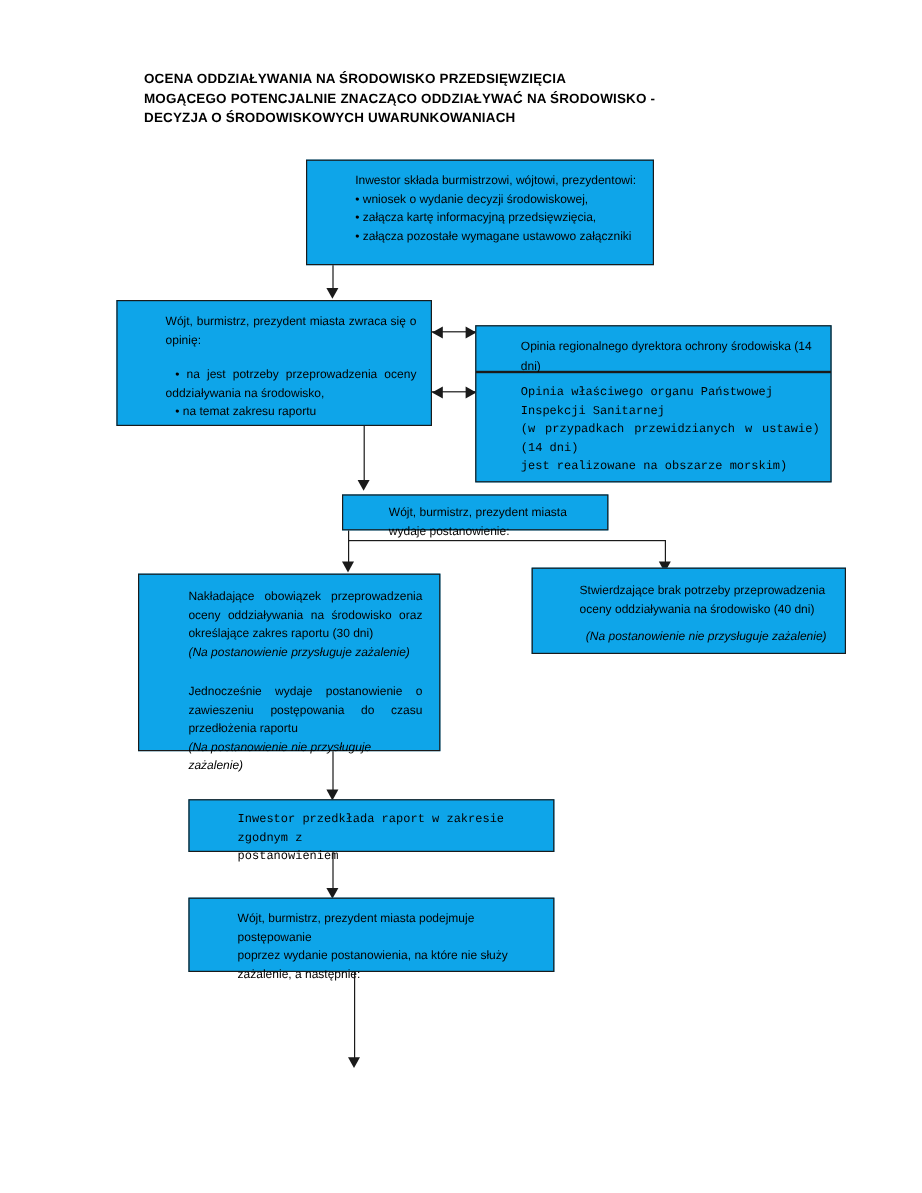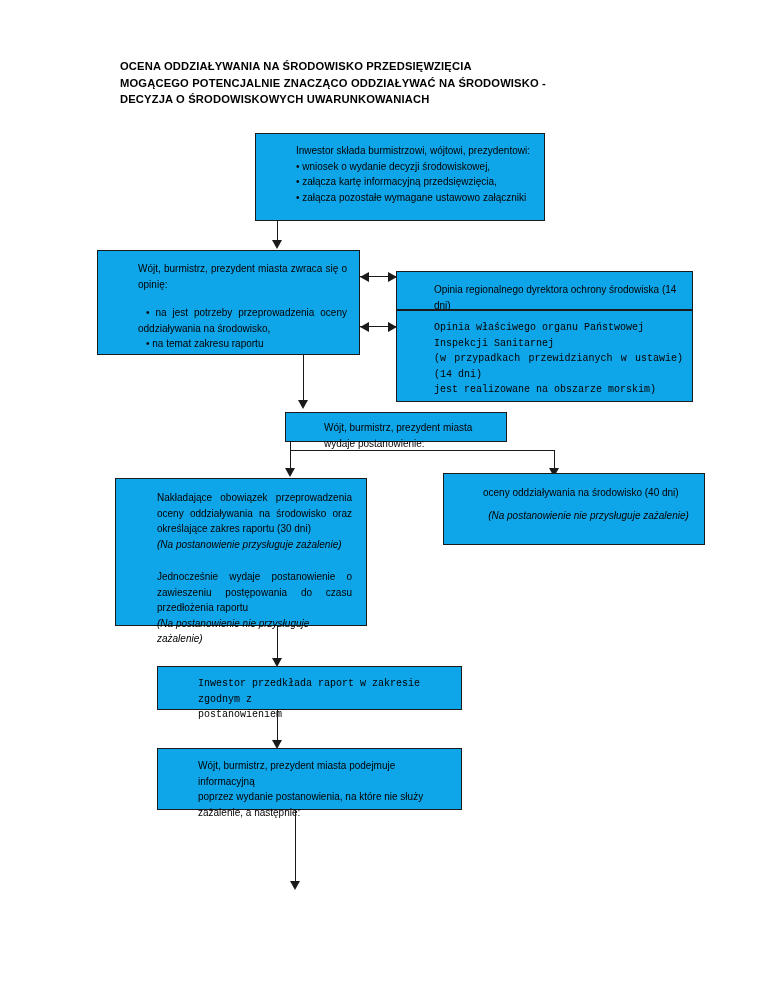--- a/index.html
+++ b/index.html
@@ -164,20 +164,21 @@
       <p class="just">Nakładające obowiązek przeprowadzenia oceny oddziaływania na środowisko oraz określające zakres raportu (30 dni)</p>
       <p class="ital">(Na postanowienie przysługuje zażalenie)</p>
       <div class="gap" style="height:17px;"></div>
       <p class="just">Jednocześnie wydaje postanowienie o zawieszeniu postępowania do czasu przedłożenia raportu</p>
       <p class="ital">(Na postanowienie nie przysługuje zażalenie)</p>
     </div>
   </div>
 
   <div class="box" style="left:443px; top:473px; width:262px; height:72px;">
     <div class="inner" style="padding:11px 10px 0 12px;">
+      <p>Stwierdzające brak potrzeby przeprowadzenia</p>
       <p>oceny oddziaływania na środowisko (40 dni)</p>
       <div class="gap" style="height:7px;"></div>
       <p class="ital" style="text-align:center;">(Na postanowienie nie przysługuje zażalenie)</p>
     </div>
   </div>
 
   <div class="vline" style="left:277px; top:626px; height:36px;"></div>
   <div class="arrow-down" style="left:272px; top:658px;"></div>
 
   <div class="box" style="left:157px; top:666px; width:305px; height:44px;font-family:Liberation Mono, monospace;">
@@ -185,21 +186,21 @@
       <p>Inwestor przedkłada raport w zakresie zgodnym z</p>
       <p>postanowieniem</p>
     </div>
   </div>
 
   <div class="vline" style="left:277px; top:710px; height:34px;"></div>
   <div class="arrow-down" style="left:272px; top:740px;"></div>
 
   <div class="box" style="left:157px; top:748px; width:305px; height:62px;">
     <div class="inner" style="padding:9px 10px 0 13px;">
-      <p>Wójt, burmistrz, prezydent miasta podejmuje informacyjną</p>
+      <p>Wójt, burmistrz, prezydent miasta podejmuje postępowanie</p>
       <p>poprzez wydanie postanowienia, na które nie służy</p>
       <p>zażalenie, a następnie:</p>
     </div>
   </div>
 
   <div class="vline" style="left:295px; top:810px; height:75px;"></div>
   <div class="arrow-down" style="left:290px; top:881px;"></div>
 
 </div>
 

